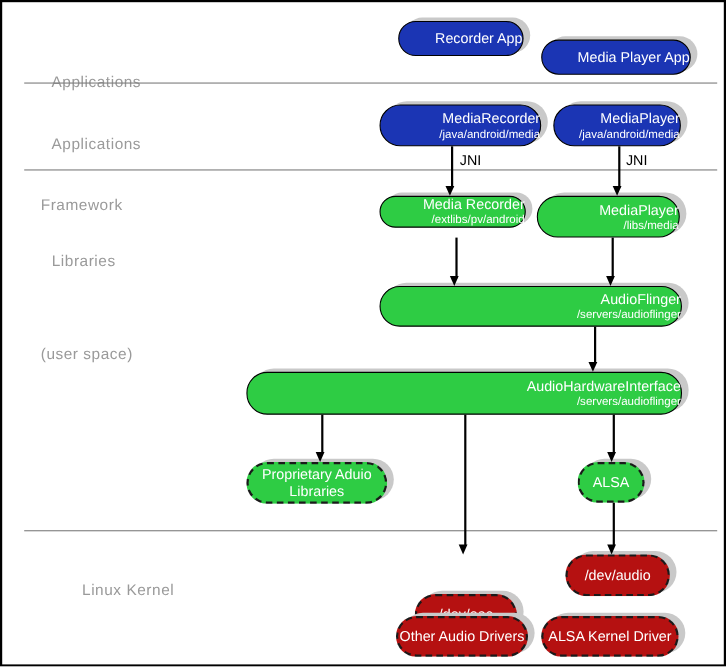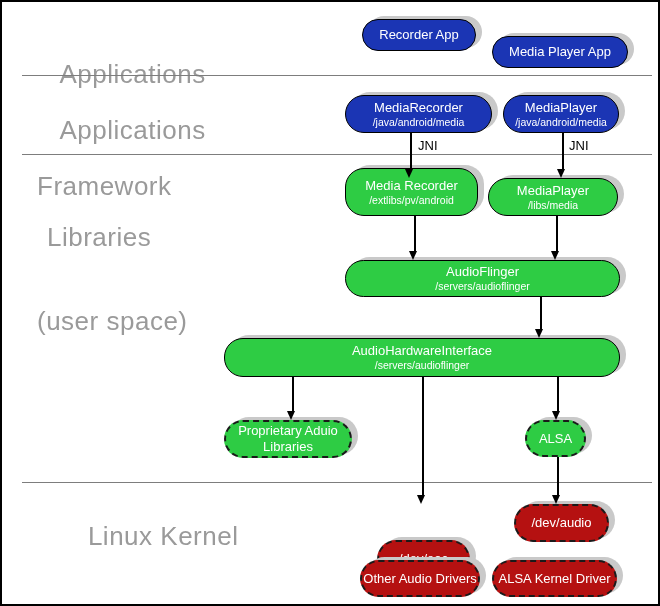--- a/index.html
+++ b/index.html
@@ -2,53 +2,53 @@
 <html style="--blue: #1b35b4; --green: #2ecc44; --red: #b51111; --shadow: #c9c9c9; --label: #9a9a9a;"><head>
 <meta charset="utf-8">
 <style>
   html,body{margin:0;padding:0;background:#fff;}
   .canvas{
     position:relative;width:660px;height:606px;background:#fff;
     border:2px solid #000;box-sizing:border-box;overflow:hidden;
     font-family:"Liberation Sans",sans-serif;
   }
   .layer-label{
-    position:absolute;color:var(--label,#9a9a9a);font-size:26px;line-height:28px;
+    position:absolute;color:var(--label,#9a9a9a);font-size:14px;line-height:28px;
     white-space:pre;letter-spacing:0.5px;
   }
   #lbl-apps{left:28px;top:30px;}
   #lbl-fw{left:28px;top:86px;}
   #lbl-lib{left:28px;top:165px;}
   #lbl-kernel{left:55px;top:492px;}
   .layer-label .l2{display:block;padding-left:7px;}
   #lbl-lib .l1{display:block;padding-left:17px;}
   .divider{position:absolute;left:20px;width:630px;height:1px;background:#7d7d7d;}
   #div1{top:73px;} #div2{top:152px;} #div3{top:480px;}
 
   .node{
     position:absolute;display:flex;flex-direction:column;align-items:center;justify-content:center;
     color:#fff;text-align:center;box-sizing:border-box;border-radius:19px;
     box-shadow:6px -3px 0 var(--shadow,#c9c9c9);
   }
-  .solid{border:1.5px solid #000;}
+  .solid{border:1.5px solid #000;align-items:flex-end;}
   .dashed{border:2px dashed #1a1a1a;}
   .blue{background:var(--blue,#1b35b4);}
   .green{background:var(--green,#2ecc44);}
   .red{background:var(--red,#b51111);}
   .node .t{font-size:13px;line-height:16px;}
   .node .s{font-size:10.5px;line-height:13px;}
   .node .s:empty,.node .t2:empty{display:none;}
   .node .t2{font-size:13px;line-height:16px;}
 
   
   #n-recorder-app{left:360px;top:17px;width:114px;height:32px;border-radius:16px;}
   #n-media-player-app{left:490px;top:34px;width:136px;height:32px;border-radius:16px;}
   #n-mediarecorder-fw{left:343px;top:93px;width:147px;height:38px;}
   #n-mediaplayer-fw{left:501px;top:93px;width:116px;height:38px;}
-  #n-mediarecorder-lib{left:343px;top:166px;width:133px;height:48px;}
+  #n-mediarecorder-lib{left:343px;top:176px;width:133px;height:29px;}
   #n-mediaplayer-lib{left:486px;top:176px;width:130px;height:38px;}
   #n-audioflinger{left:343px;top:258px;width:275px;height:37px;}
   #n-ahi{left:222px;top:336px;width:396px;height:39px;}
   #n-proprietary{left:222px;top:418px;width:128px;height:38px;}
   #n-alsa{left:523px;top:418px;width:61px;height:37px;}
   #n-dev-eac{left:375px;top:502px;width:93px;height:38px;margin-top:36px;}
   #n-dev-audio{left:512px;top:502px;width:95px;height:38px;}
   #n-other-drivers{left:358px;top:558px;width:120px;height:37px;}
   #n-alsa-driver{left:490px;top:558px;width:125px;height:37px;}
 

